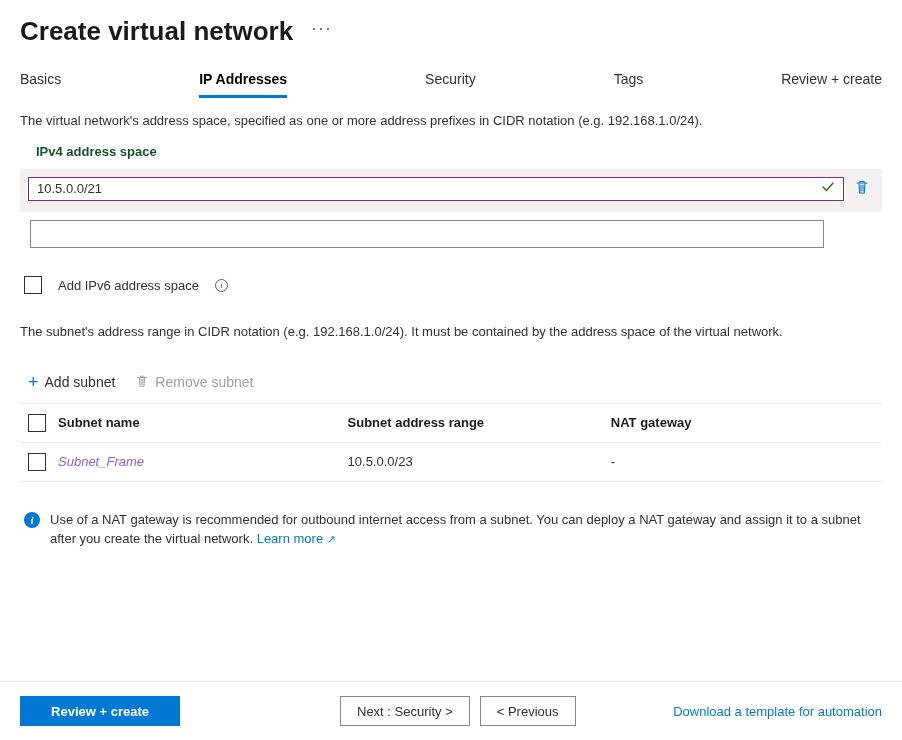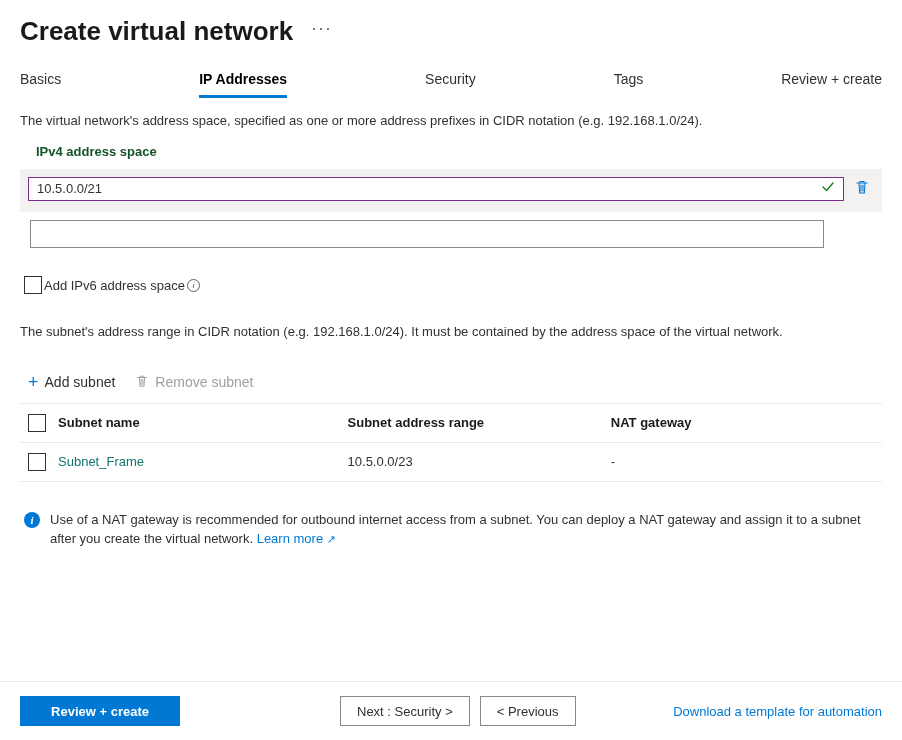--- a/index.html
+++ b/index.html
@@ -106,21 +106,21 @@
       width: calc(100% - 68px);
       margin-left: 10px;
       border: 1px solid #8a8886;
       background: #ffffff;
       height: 28px;
     }
     .ipv6-row {
       margin-top: 28px;
       display: flex;
       align-items: center;
-      gap: 2px;
+      gap: 16px;
       padding-left: 4px;
     }
     .checkbox {
       width: 18px;
       height: 18px;
       border: 1px solid #323130;
       background: #ffffff;
       cursor: pointer;
     }
     .ipv6-label {
@@ -179,21 +179,21 @@
     .subnet-header {
       border-top: 1px solid #edebe9;
     }
     .col-check { width: 30px; }
     .col-name { flex: 1.1; font-size: 13px; }
     .col-range { flex: 1; font-size: 13px; }
     .col-nat { flex: 1; font-size: 13px; }
     .subnet-header .col-name,
     .subnet-header .col-range,
     .subnet-header .col-nat { font-weight: 600; color: #1b1a19; }
-    .subnet-row .col-name-link { color: #0f766e; cursor: pointer; }
+    .subnet-row .col-name-link { color: #8b5cf6; cursor: pointer; font-style: italic; }
     .info-banner {
       margin-top: 20px;
       display: flex;
       gap: 10px;
       padding: 8px 4px;
       align-items: flex-start;
     }
     .info-badge {
       min-width: 16px;
       width: 16px;

